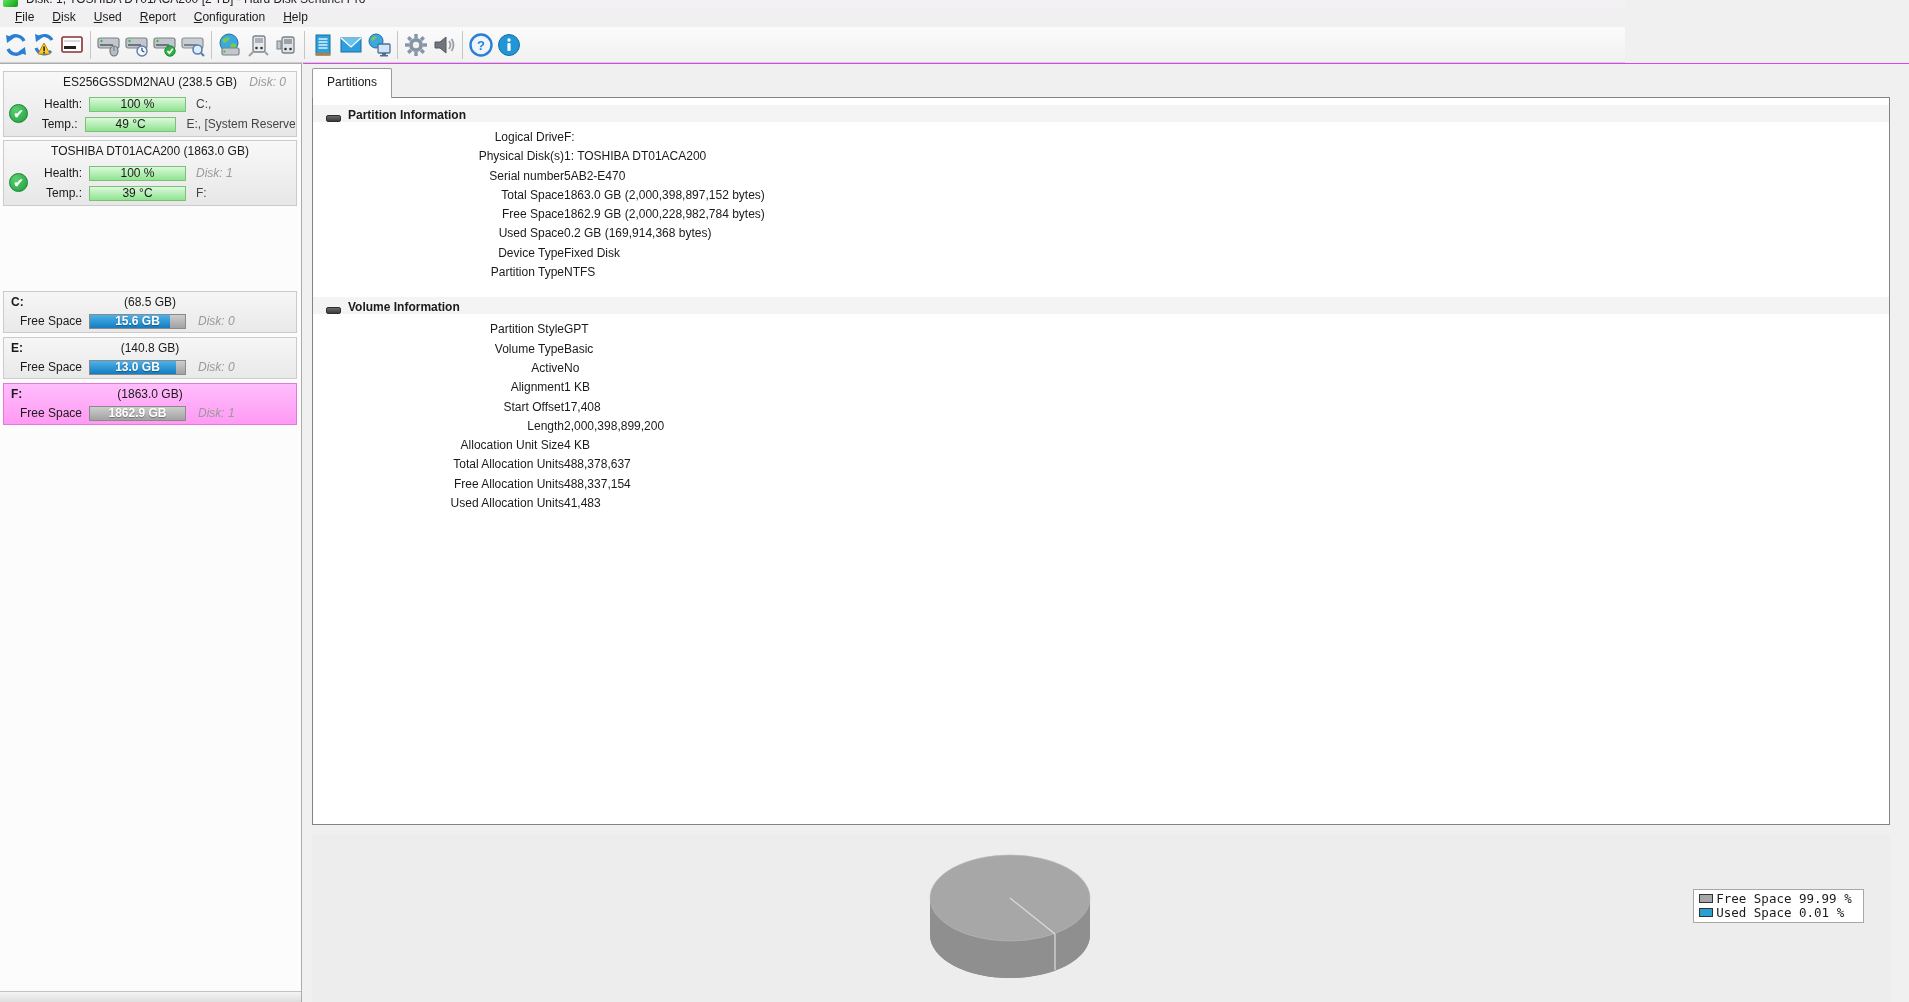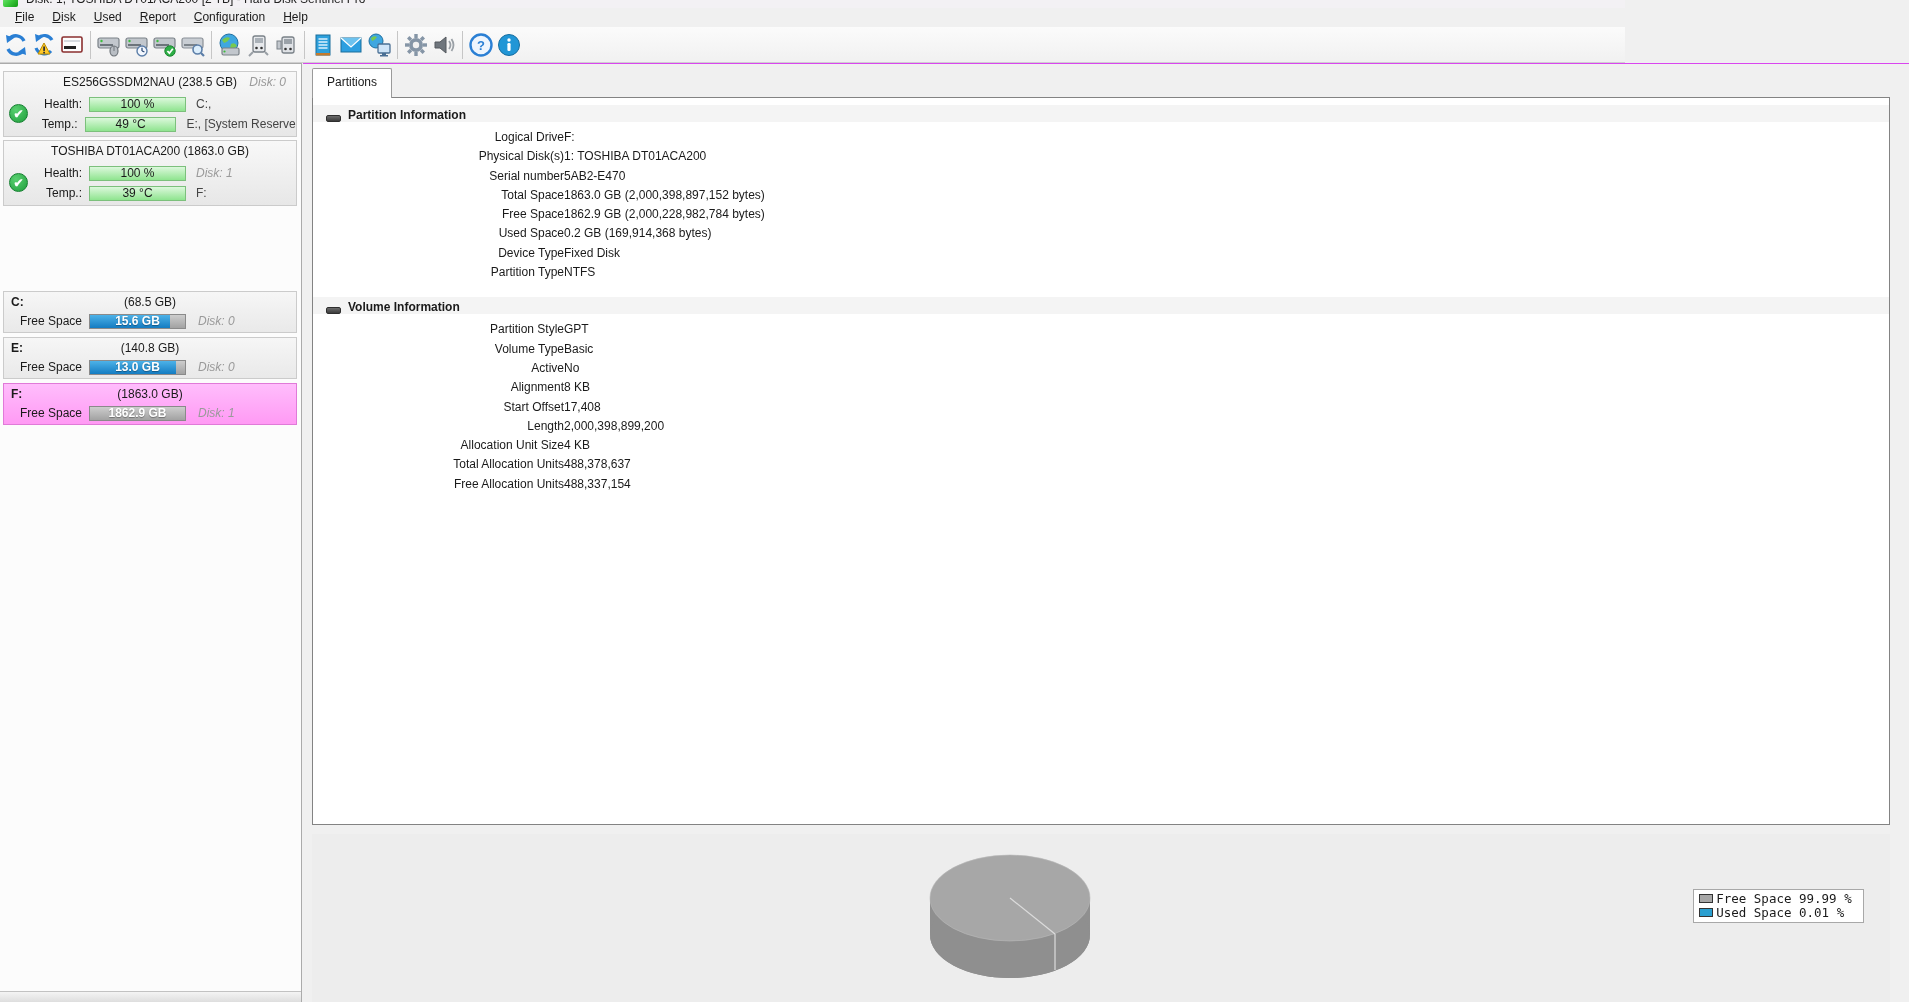--- a/index.html
+++ b/index.html
@@ -420,41 +420,45 @@
         <div class="info-row">
             <span class="info-label">Volume Type</span>
             <span class="info-value">Basic</span>
           </div>
         <div class="info-row">
             <span class="info-label">Active</span>
             <span class="info-value">No</span>
           </div>
         <div class="info-row">
             <span class="info-label">Alignment</span>
-            <span class="info-value">8 KB</span>
+            <span class="info-value">1 KB</span>
           </div>
         <div class="info-row">
             <span class="info-label">Start Offset</span>
             <span class="info-value">17,408</span>
           </div>
         <div class="info-row">
             <span class="info-label">Length</span>
             <span class="info-value">2,000,398,899,200</span>
           </div>
         <div class="info-row">
             <span class="info-label">Allocation Unit Size</span>
             <span class="info-value">4 KB</span>
           </div>
         <div class="info-row">
             <span class="info-label">Total Allocation Units</span>
             <span class="info-value">488,378,637</span>
           </div>
         <div class="info-row">
             <span class="info-label">Free Allocation Units</span>
             <span class="info-value">488,337,154</span>
+          </div>
+        <div class="info-row">
+            <span class="info-label">Used Allocation Units</span>
+            <span class="info-value">41,483</span>
           </div>
       </div>
     </div>
 
     <div class="chart-panel">
       <svg width="170" height="140" style="position:absolute; left:613px; top:17px;">
 
         <rect x="5" y="47" width="160" height="37" fill="#8f8f8f"></rect>
         <path d="M5,84 A80,43 0 0 0 165,84 L165,80 A80,43 0 0 1 5,80 Z" fill="#8f8f8f"></path>
         <ellipse cx="85" cy="84" rx="80" ry="43" fill="#8f8f8f"></ellipse>

